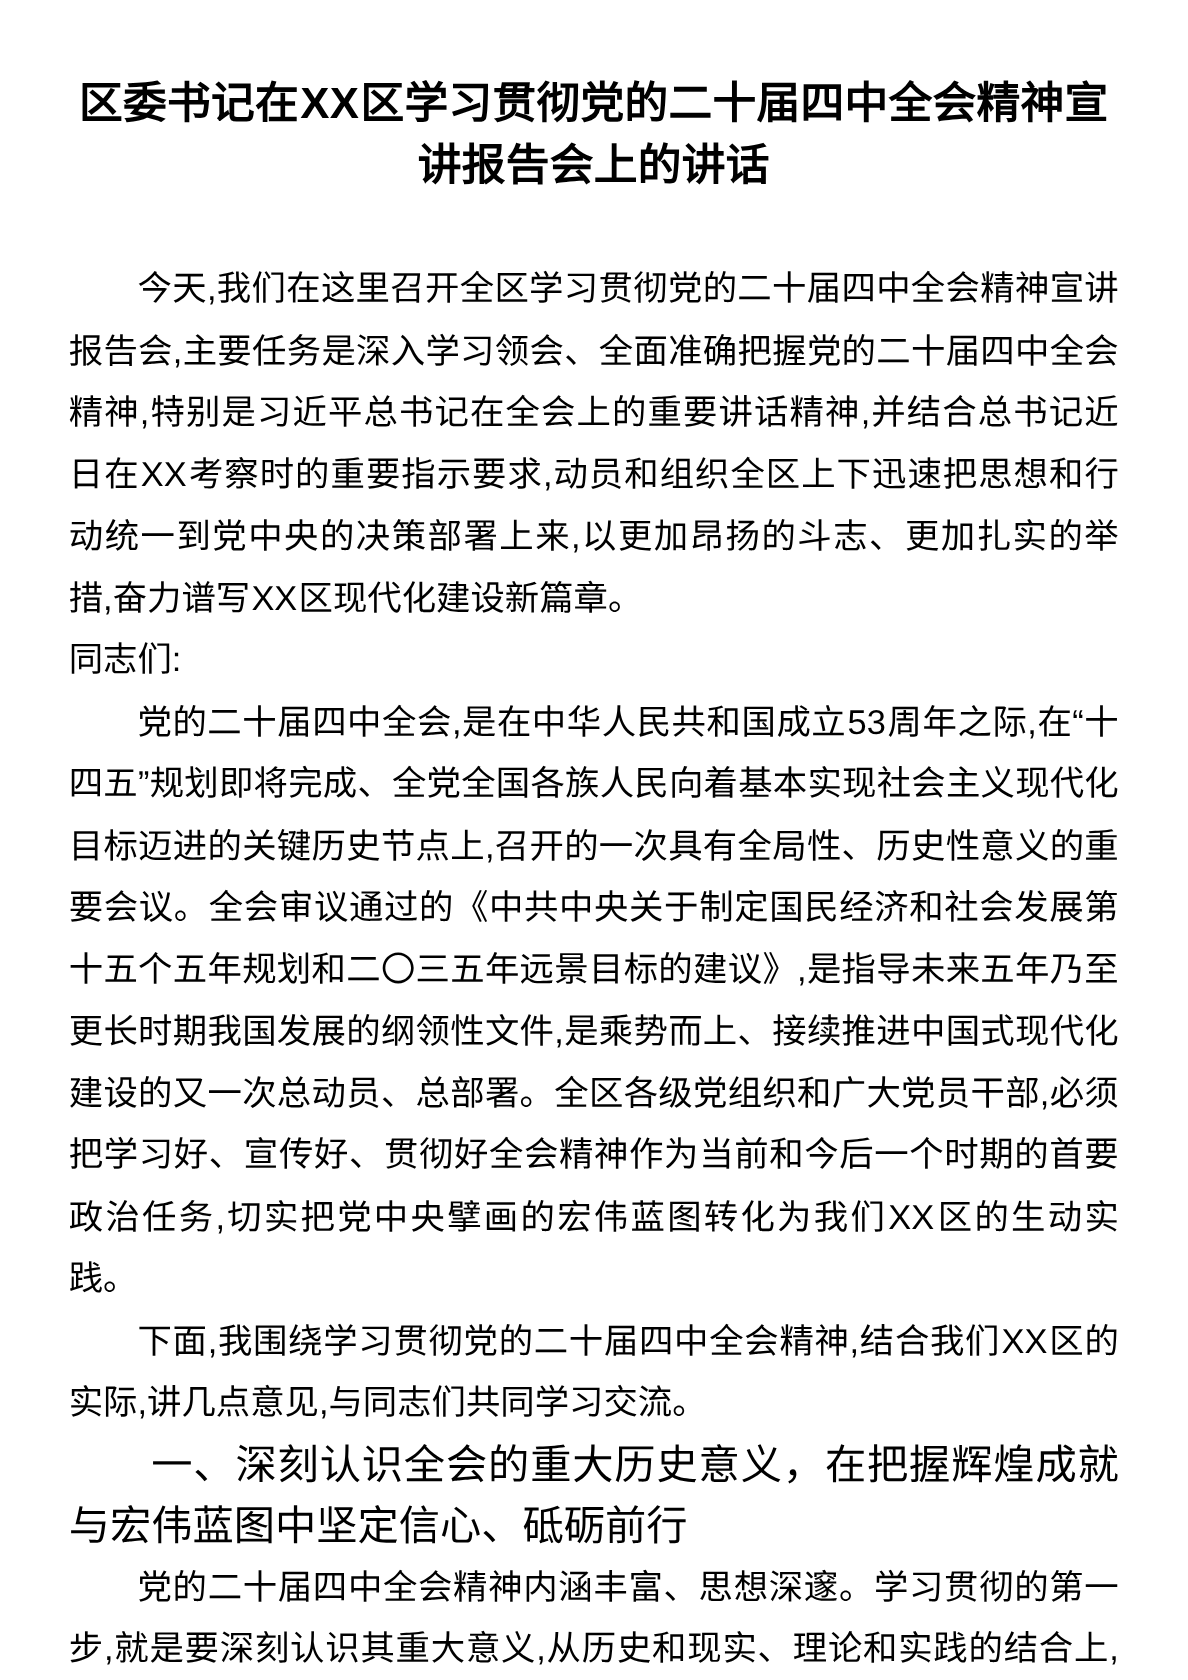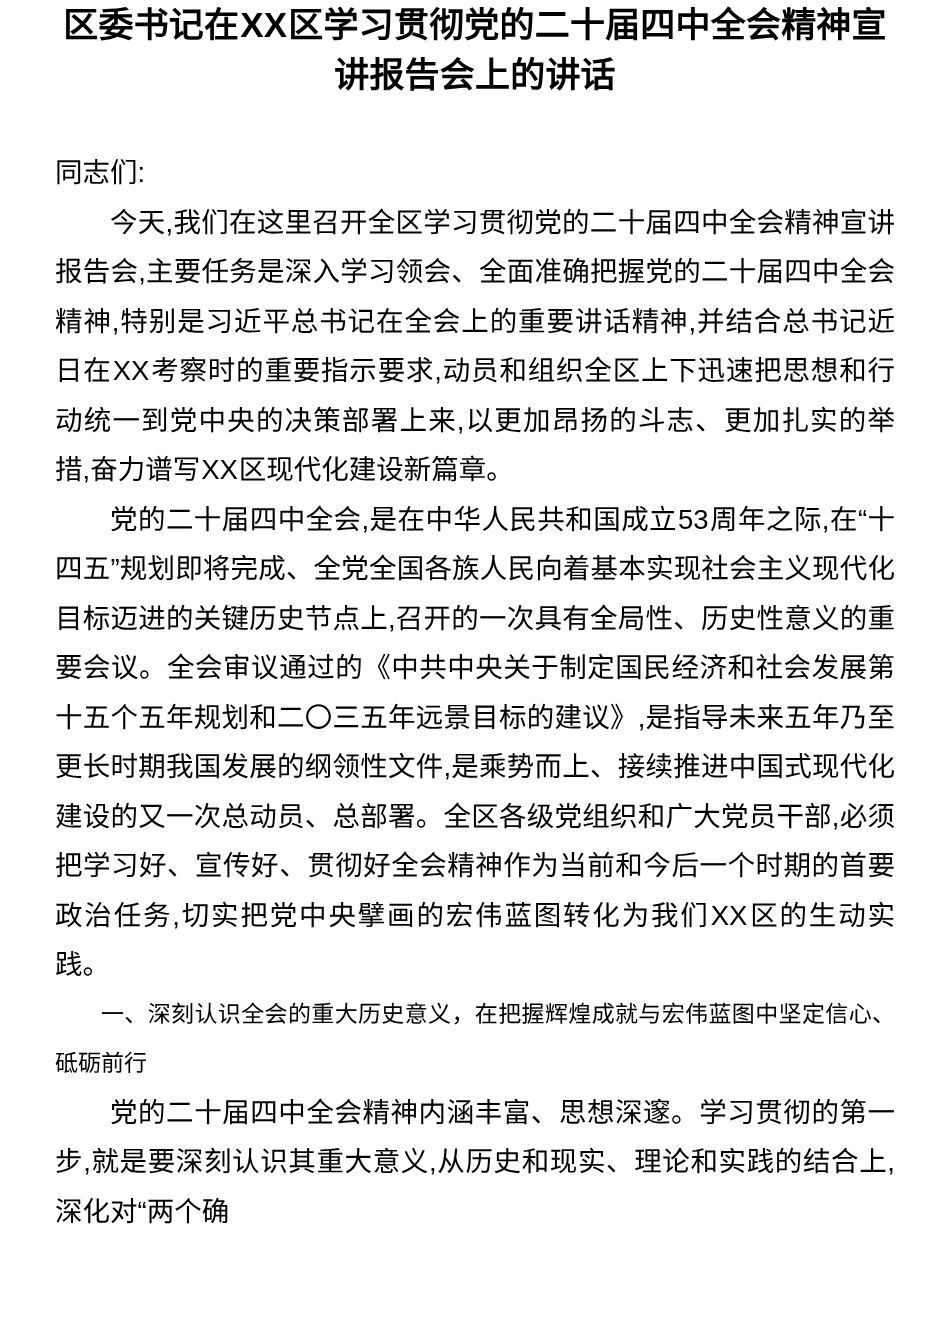--- a/index.html
+++ b/index.html
@@ -25,20 +25,21 @@
   .content {
     position: absolute;
     left: 55px;
     top: 0;
     width: 840px;
   }
 
   
   .doc-title {
     margin: 0;
+    padding-top: 58px;
     font-size: 35px;
     line-height: 50px;
     font-weight: bold;
     text-align: center;
     letter-spacing: 0.2px;
     word-break: break-all;
   }
 
   
   .body-block {
@@ -55,21 +56,21 @@
     word-break: break-all;
     letter-spacing: 0px;
   }
 
   p.indent {
     text-indent: 2em;
   }
 
   p.heading-para {
     margin: 0;
-    font-size: 23px;
+    font-size: 33px;
     line-height: 49px;
     text-indent: 2em;
     text-align: justify;
     text-justify: inter-ideograph;
     text-align-last: left;
     word-break: break-all;
   }
 
   
   .lat { padding: 0 1px; }
@@ -77,26 +78,27 @@
 </head>
 <body>
 
 <div class="page">
   <div class="content">
 
     <h1 class="doc-title">区委书记在<span class="lat">XX</span>区学习贯彻党的二十届四中全会精神宣讲报告会上的讲话</h1>
 
     <div class="body-block">
 
+      <p class="para indent">今天,我们在这里召开全区学习贯彻党的二十届四中全会精神宣讲报告会,主要任务是深入学习领会、全面准确把握党的二十届四中全会精神,特别是习近平总书记在全会上的重要讲话精神,并结合总书记近日在<span class="lat">XX</span>考察时的重要指示要求,动员和组织全区上下迅速把思想和行动统一到党中央的决策部署上来,以更加昂扬的斗志、更加扎实的举措,奋力谱写<span class="lat">XX</span>区现代化建设新篇章。</p>
+
       <p class="para">同志们:</p>
-
-      <p class="para indent">今天,我们在这里召开全区学习贯彻党的二十届四中全会精神宣讲报告会,主要任务是深入学习领会、全面准确把握党的二十届四中全会精神,特别是习近平总书记在全会上的重要讲话精神,并结合总书记近日在<span class="lat">XX</span>考察时的重要指示要求,动员和组织全区上下迅速把思想和行动统一到党中央的决策部署上来,以更加昂扬的斗志、更加扎实的举措,奋力谱写<span class="lat">XX</span>区现代化建设新篇章。</p>
 
       <p class="para indent">党的二十届四中全会,是在中华人民共和国成立<span class="lat">53</span>周年之际,在“十四五”规划即将完成、全党全国各族人民向着基本实现社会主义现代化目标迈进的关键历史节点上,召开的一次具有全局性、历史性意义的重要会议。全会审议通过的《中共中央关于制定国民经济和社会发展第十五个五年规划和二〇三五年远景目标的建议》,是指导未来五年乃至更长时期我国发展的纲领性文件,是乘势而上、接续推进中国式现代化建设的又一次总动员、总部署。全区各级党组织和广大党员干部,必须把学习好、宣传好、贯彻好全会精神作为当前和今后一个时期的首要政治任务,切实把党中央擘画的宏伟蓝图转化为我们<span class="lat">XX</span>区的生动实践。</p>
 
+      <p class="para indent">下面,我围绕学习贯彻党的二十届四中全会精神,结合我们<span class="lat">XX</span>区的实际,讲几点意见,与同志们共同学习交流。</p>
 
       <p class="heading-para">一、深刻认识全会的重大历史意义，在把握辉煌成就与宏伟蓝图中坚定信心、砥砺前行</p>
 
       <p class="para indent">党的二十届四中全会精神内涵丰富、思想深邃。学习贯彻的第一步,就是要深刻认识其重大意义,从历史和现实、理论和实践的结合上,深化对“两个确</p>
 
     </div>
   </div>
 </div>
 
 </body></html>

